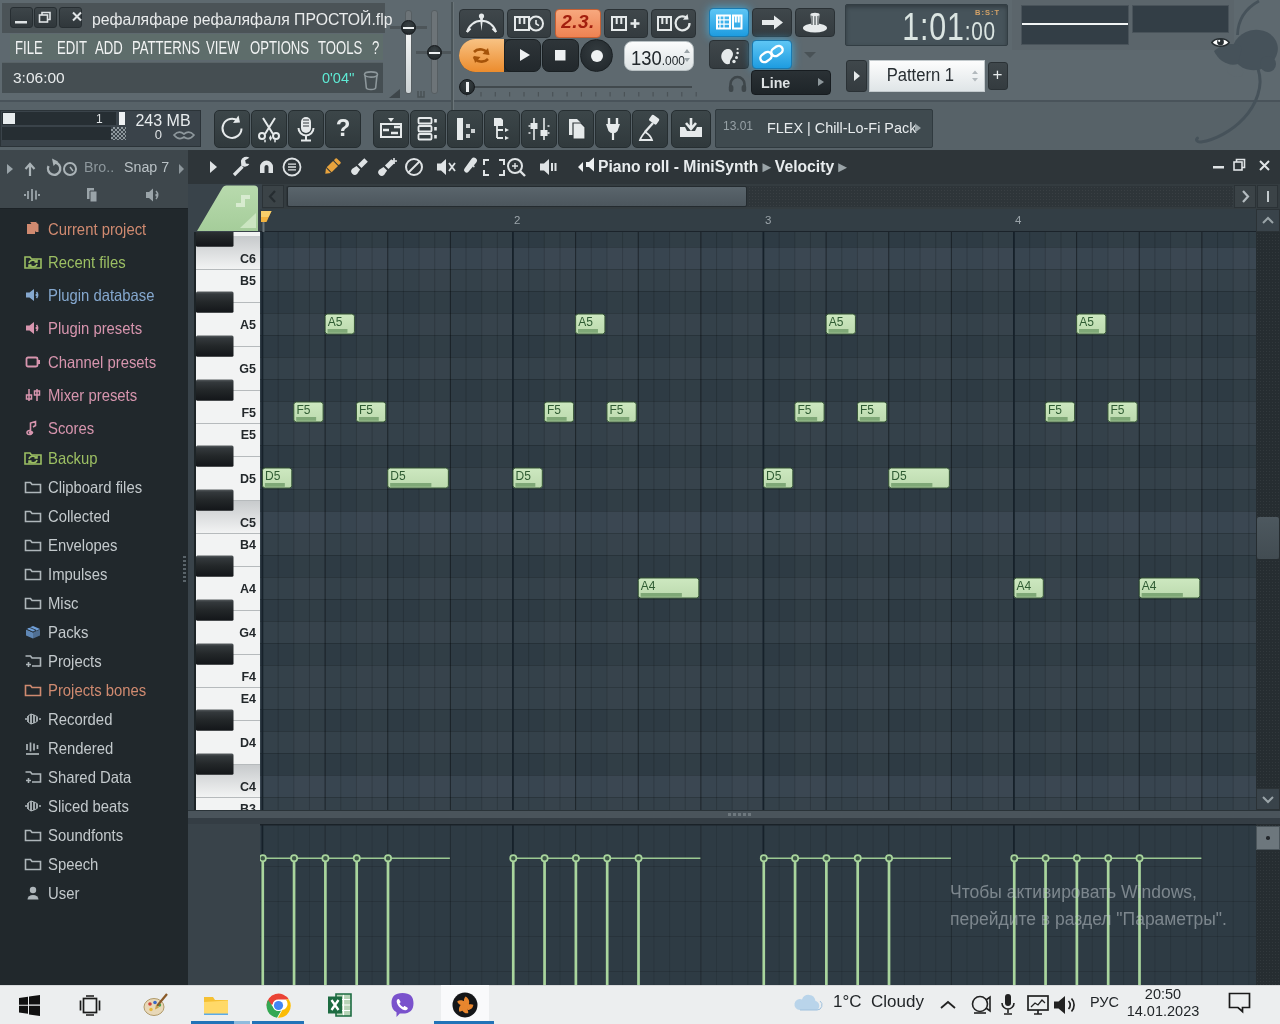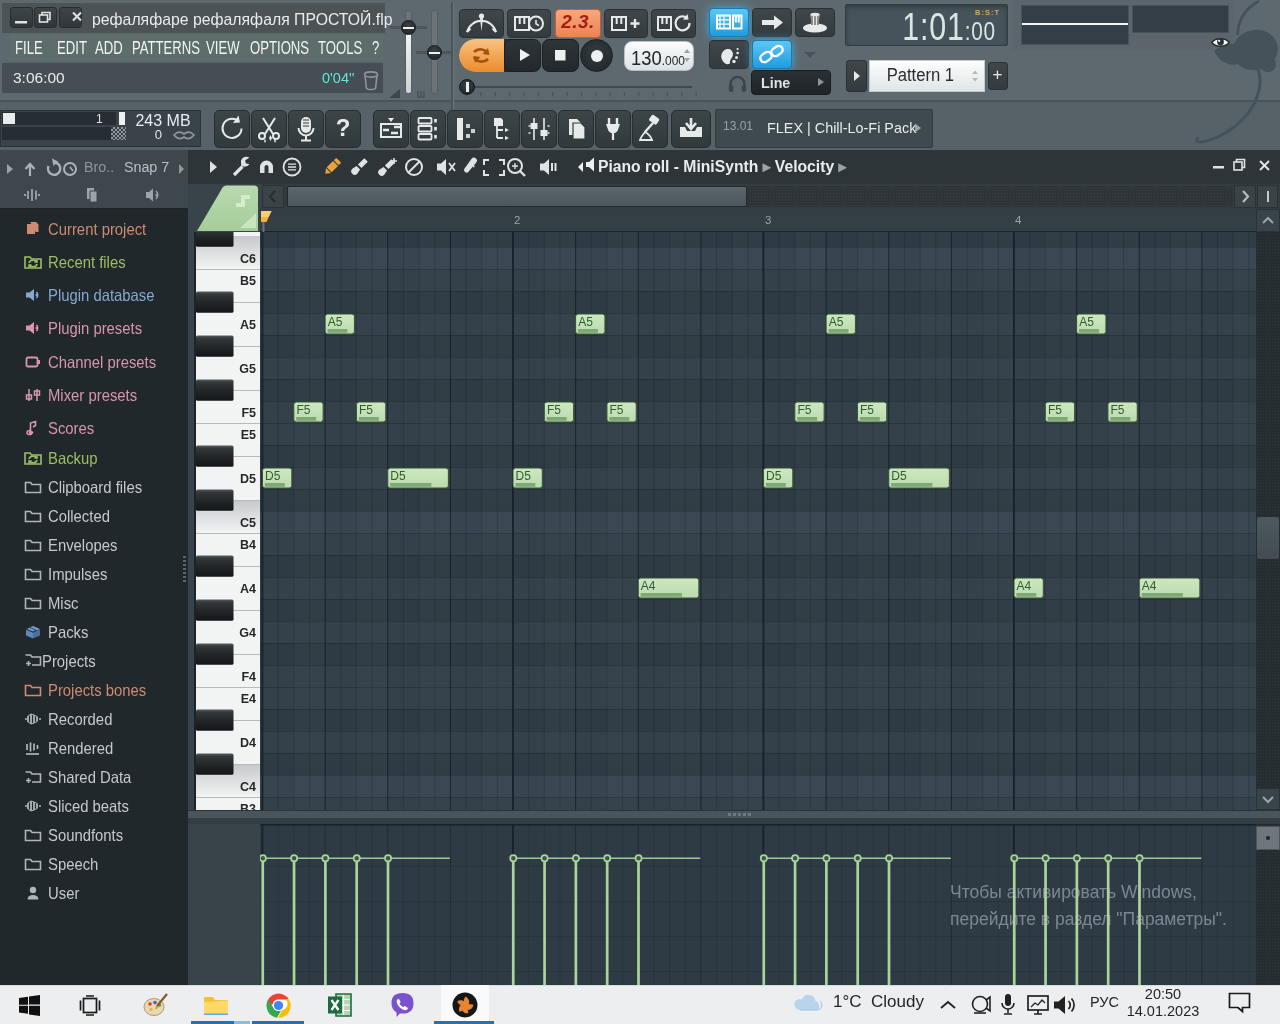--- a/index.html
+++ b/index.html
@@ -932,21 +932,21 @@
     </div>
     <div class="abs" style="left:24px;top:623px;width:164px;height:18px;display:flex;align-items:center;gap:6px;">
       <svg width="18" height="16" viewBox="0 0 18 16" style="flex:0 0 18px">
         <path d="M2 5 l7 -3 7 3 -7 3z" fill="#6f9fd8"></path>
         <path d="M2 5.5 v6 l7 3 v-6z" fill="#6f9fd8" opacity=".8"></path>
         <path d="M16 5.5 v6 l-7 3 v-6z" fill="#6f9fd8" opacity=".6"></path>
         <path d="M2 5 l3 -1.8 7 3 -3 1.8z" fill="none" stroke="#21282c" stroke-width=".8"></path>
       </svg>
       <span style="font-size:16.5px;color:#c3c9cc;white-space:nowrap;transform:scaleX(.9);transform-origin:0 50%;">Packs</span>
     </div>
-    <div class="abs" style="left:24px;top:652px;width:164px;height:18px;display:flex;">
+    <div class="abs" style="left:24px;top:652px;width:164px;height:18px;display:flex;align-items:center;gap:6px;">
       <svg width="18" height="16" viewBox="0 0 18 16" style="flex:0 0 18px">
         <path d="M1.5 3 h5 l1.5 2 H16.5 v8 H8" fill="none" stroke="#aeb6ba" stroke-width="1.6"></path>
         <path d="M4.5 9 v5 m-2.5 -2.5 h5" stroke="#aeb6ba" stroke-width="1.6"></path>
       </svg>
       <span style="font-size:16.5px;color:#c3c9cc;white-space:nowrap;transform:scaleX(.9);transform-origin:0 50%;">Projects</span>
     </div>
     <div class="abs" style="left:24px;top:681px;width:164px;height:18px;display:flex;align-items:center;gap:6px;">
       <svg width="18" height="16" viewBox="0 0 18 16" style="flex:0 0 18px">
         <path d="M1.5 3.5 h5 l1.5 2 H16.5 v8 H1.5z" fill="none" stroke="#d08a70" stroke-width="1.6"></path>
       </svg>

